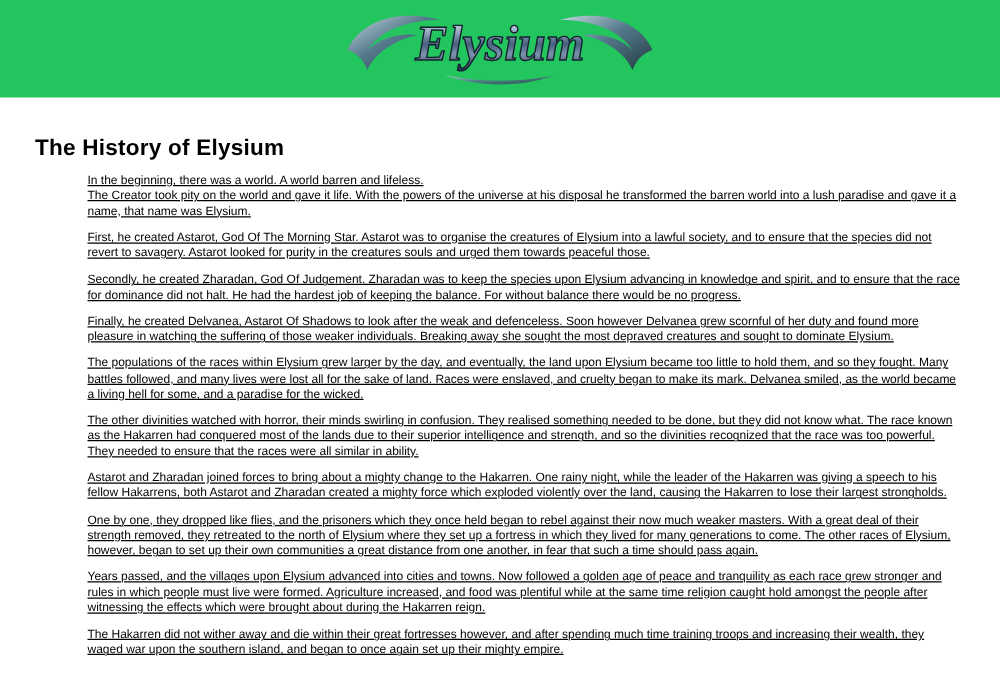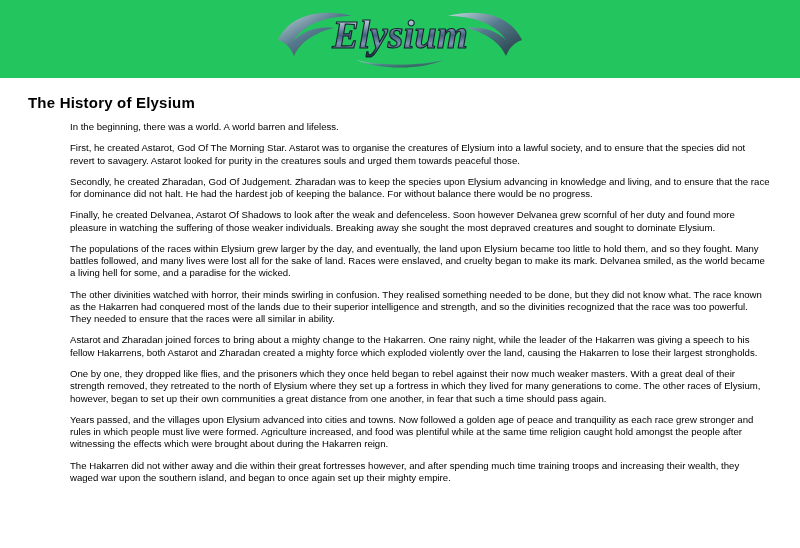--- a/index.html
+++ b/index.html
@@ -38,31 +38,32 @@
     display: flex;
     align-items: center;
     justify-content: center;
   }
   .logo-wrap svg {
     display: block;
   }
 
   
   .doc-heading {
-    margin: 16px 0 0 28px;
-    font-size: 15px;
+    margin: 30px 0 0 28px;
+    font-size: 18px;
     font-weight: bold;
     letter-spacing: 0.2px;
     color: #000;
   }
 
   
   .body-col {
     margin: 10px 24px 0 70px;
     width: 700px;
+    text-decoration: underline;
   }
   .para {
     font-size: 9.6px;
     line-height: 1.28;
     margin: 0 0 9px 0;
     text-align: left;
     color: #000;
   }
   .para:last-child {
     margin-bottom: 4px;
@@ -100,23 +101,24 @@
         <text x="140" y="48" text-anchor="middle" font-family="Liberation Serif, serif" font-size="40" font-style="italic" font-weight="bold" fill="url(#steel)" stroke="#14202e" stroke-width="1.1">Elysium</text>
       </svg>
     </div>
   </div>
 
   <div class="doc-heading">The History of Elysium</div>
 
   <div class="body-col">
     <p class="para">
         <span class="line">In the beginning, there was a world. A world barren and lifeless.</span>
+        <span class="line">The Creator took pity on the world and gave it life. With the powers of the universe at his disposal he transformed the barren world into a lush paradise and gave it a name, that name was Elysium.</span>
       </p>
     <p class="para">First, he created Astarot, God Of The Morning Star. Astarot was to organise the creatures of Elysium into a lawful society, and to ensure that the species did not revert to savagery. Astarot looked for purity in the creatures souls and urged them towards peaceful those.</p>
-    <p class="para">Secondly, he created Zharadan, God Of Judgement. Zharadan was to keep the species upon Elysium advancing in knowledge and living, and to ensure that the race for dominance did not halt. He had the hardest job of keeping the balance. For without balance there would be no progress.</p>
+    <p class="para">Secondly, he created Zharadan, God Of Judgement. Zharadan was to keep the species upon Elysium advancing in knowledge and spirit, and to ensure that the race for dominance did not halt. He had the hardest job of keeping the balance. For without balance there would be no progress.</p>
     <p class="para">Finally, he created Delvanea, Astarot Of Shadows to look after the weak and defenceless. Soon however Delvanea grew scornful of her duty and found more pleasure in watching the suffering of those weaker individuals. Breaking away she sought the most depraved creatures and sought to dominate Elysium.</p>
     <p class="para">
         <span class="line">The populations of the races within Elysium grew larger by the day, and eventually, the land upon Elysium became too little to hold them, and so they fought. Many battles followed, and many lives were lost all for the sake of land. Races were enslaved, and cruelty began to make its mark. Delvanea smiled, as the world became a living hell for some, and a paradise for the wicked.</span>
       </p>
     <p class="para">The other divinities watched with horror, their minds swirling in confusion. They realised something needed to be done, but they did not know what. The race known as the Hakarren had conquered most of the lands due to their superior intelligence and strength, and so the divinities recognized that the race was too powerful. They needed to ensure that the races were all similar in ability.</p>
     <p class="para">Astarot and Zharadan joined forces to bring about a mighty change to the Hakarren. One rainy night, while the leader of the Hakarren was giving a speech to his fellow Hakarrens, both Astarot and Zharadan created a mighty force which exploded violently over the land, causing the Hakarren to lose their largest strongholds.</p>
     <p class="para">One by one, they dropped like flies, and the prisoners which they once held began to rebel against their now much weaker masters. With a great deal of their strength removed, they retreated to the north of Elysium where they set up a fortress in which they lived for many generations to come. The other races of Elysium, however, began to set up their own communities a great distance from one another, in fear that such a time should pass again.</p>
     <p class="para">Years passed, and the villages upon Elysium advanced into cities and towns. Now followed a golden age of peace and tranquility as each race grew stronger and rules in which people must live were formed. Agriculture increased, and food was plentiful while at the same time religion caught hold amongst the people after witnessing the effects which were brought about during the Hakarren reign.</p>
     <p class="para">
         <span class="line">The Hakarren did not wither away and die within their great fortresses however, and after spending much time training troops and increasing their wealth, they waged war upon the southern island, and began to once again set up their mighty empire.</span>

